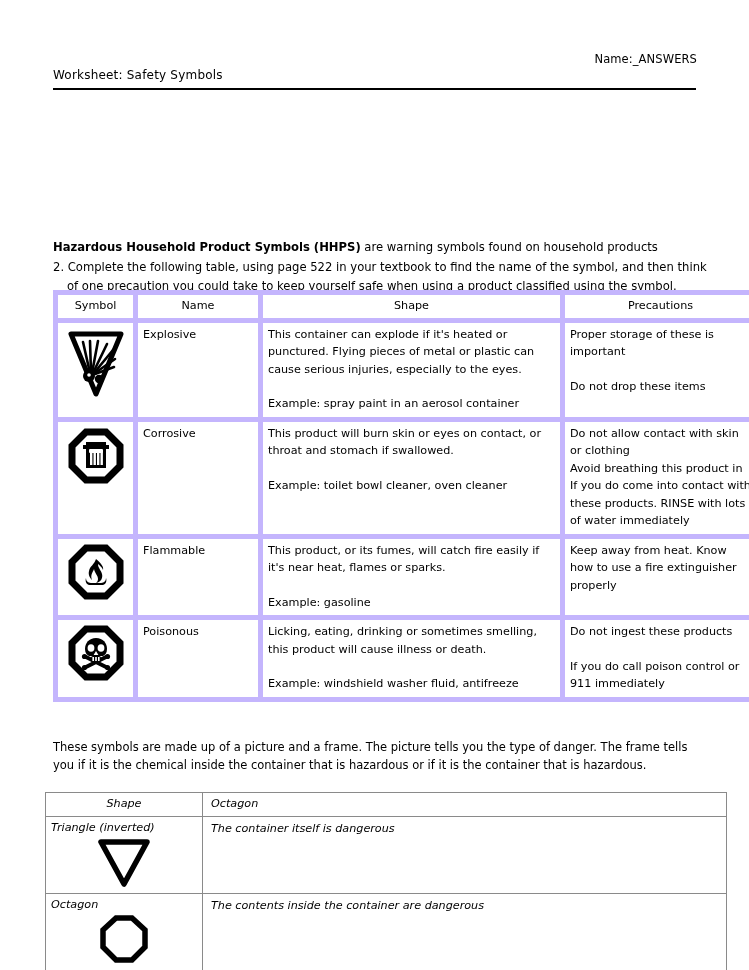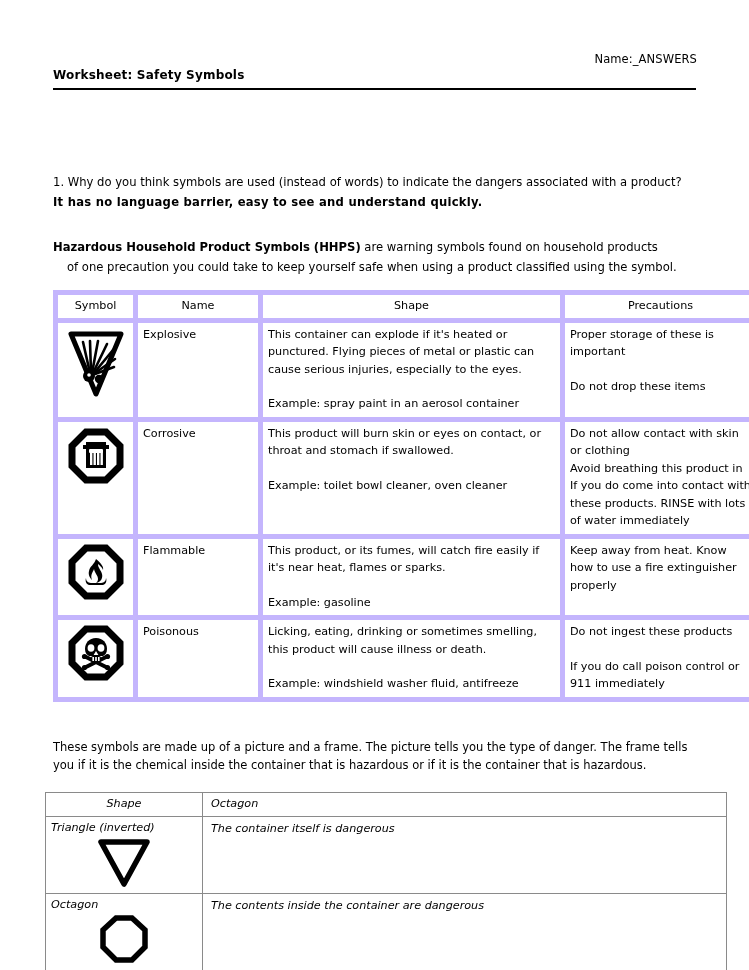--- a/index.html
+++ b/index.html
@@ -27,21 +27,21 @@
     right: 52px;
     font-size: 11.5px;
     letter-spacing: 0.1px;
     white-space: nowrap;
   }
   .title {
     position: absolute;
     top: 68px;
     left: 53px;
     font-size: 12px;
-    font-weight: bold;
+    font-weight: normal;
     letter-spacing: 0.2px;
   }
   .title-rule {
     position: absolute;
     top: 88px;
     left: 53px;
     width: 643px;
     height: 2px;
     background: #000;
   }
@@ -160,30 +160,27 @@
 <body>
 
 <div class="page">
 
   <div class="name-line">Name:_ANSWERS</div>
 
   <div class="title">Worksheet: Safety Symbols</div>
   <div class="title-rule"></div>
 
 
-  <div class="q1">
-    <span>1.  Why do you think symbols are used (instead of words) to indicate the dangers associated with a product?</span>
-    <span class="q1-answer">It has no language barrier, easy to see and understand quickly.</span>
-  </div>
 
   <div class="hhps-line">
     <b>Hazardous Household Product Symbols (HHPS)</b><span> are warning symbols found on household products</span>
   </div>
 
   <div class="q2">
+    <span>2.  Complete the following table, using page 522 in your textbook to find the name of the symbol, and then think</span>
     <span class="indent">of one precaution you could take to keep yourself safe when using a product classified using the symbol.</span>
   </div>
 
   <table class="grid" id="hhps-table">
     <thead>
       <tr>
         <th class="c-sym">Symbol</th>
         <th class="c-name">Name</th>
         <th class="c-risk">Shape</th>
         <th class="c-prec">Precautions</th>

